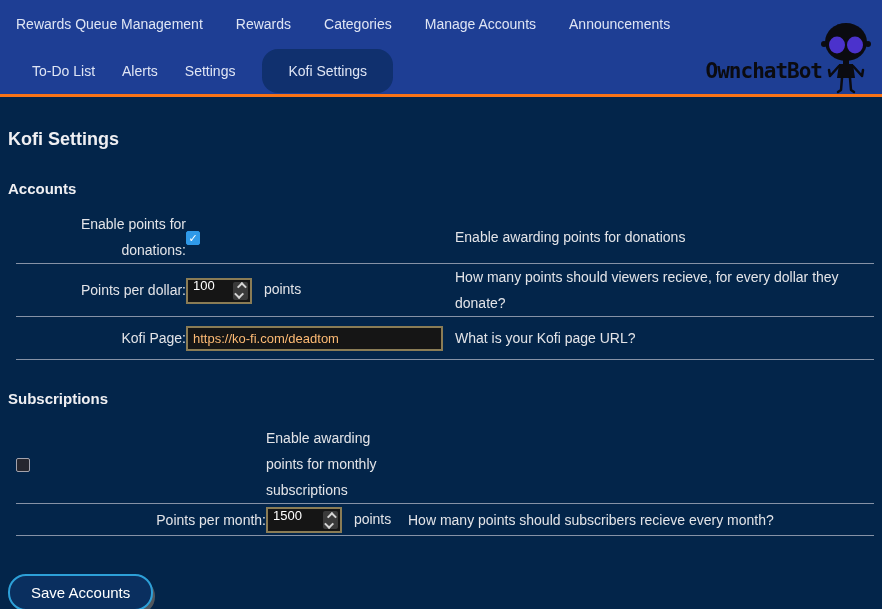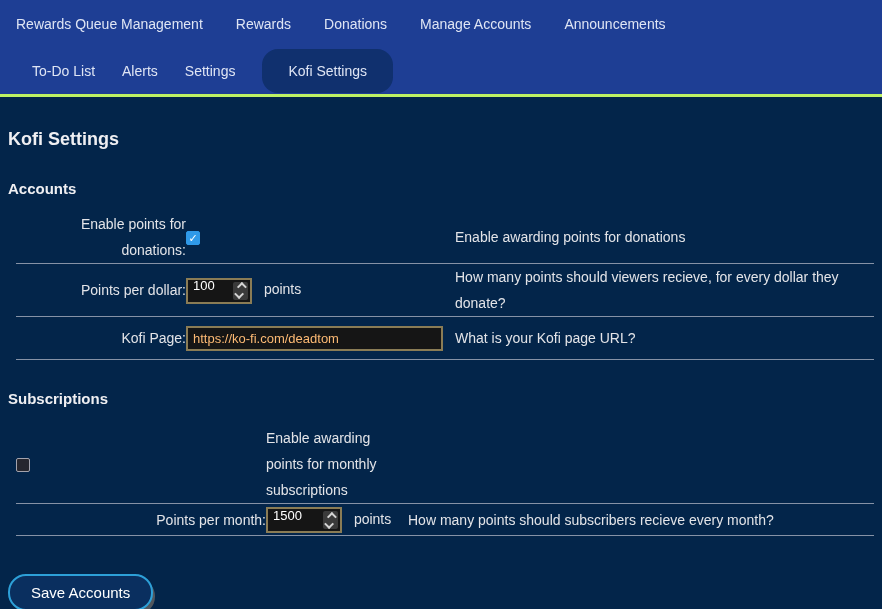--- a/index.html
+++ b/index.html
@@ -5,21 +5,21 @@
   html,body{margin:0;padding:0;}
   body{
     width:882px;height:609px;overflow:hidden;
     background:#03254a;
     font-family:"Liberation Sans","DejaVu Sans",sans-serif;
     color:#e3e4e8;
   }
   
   .nav{
     background:#1e3e94;
-    border-bottom:3px solid #bef264;
+    border-bottom:3px solid #f97316;
     position:relative;
     height:94px;
   }
   .nav-row{display:flex;align-items:center;}
   .nav-row1{height:48px;padding-left:16px;gap:33px;}
   .nav-row2{height:46px;padding-left:32px;gap:27px;}
   .nav-link{
     color:#dfe5f4;font-size:14px;cursor:pointer;white-space:nowrap;
   }
   .nav-link.active{
@@ -111,29 +111,56 @@
     cursor:pointer;
   }
 </style>
 </head>
 <body>
 
 <div class="nav">
   <div class="nav-row nav-row1">
     <span class="nav-link">Rewards Queue Management</span>
     <span class="nav-link">Rewards</span>
-    <span class="nav-link">Donations</span>
+    <span class="nav-link">Categories</span>
     <span class="nav-link">Manage Accounts</span>
     <span class="nav-link">Announcements</span>
   </div>
   <div class="nav-row nav-row2">
     <span class="nav-link">To-Do List</span>
     <span class="nav-link">Alerts</span>
     <span class="nav-link">Settings</span>
     <span class="nav-link active">Kofi Settings</span>
+  </div>
+  <div class="logo">
+    <span class="logo-text">OwnchatBot</span>
+    <span class="logo-robot">
+      <svg width="56" height="76" viewBox="0 0 56 76">
+
+        <path d="M20 6 L26 12 L14 14 Z" fill="#0b0b10"></path>
+
+        <ellipse cx="28" cy="24" rx="21" ry="19" fill="#0b0b10"></ellipse>
+
+        <circle cx="6" cy="26" r="3" fill="#0b0b10"></circle>
+        <circle cx="50" cy="26" r="3" fill="#0b0b10"></circle>
+
+        <ellipse cx="19" cy="27" rx="8" ry="8.5" fill="#4b32cc"></ellipse>
+        <ellipse cx="37" cy="27" rx="8" ry="8.5" fill="#4b32cc"></ellipse>
+
+        <rect x="25" y="42" width="6" height="4" fill="#0b0b10"></rect>
+
+        <path d="M21 46 L35 46 L37 60 L19 60 Z" fill="#0b0b10"></path>
+
+        <path d="M21 48 L12 58 M12 58 L11 52" stroke="#0b0b10" stroke-width="2.5" fill="none" stroke-linecap="round"></path>
+        <path d="M35 48 L44 58 M44 58 L45 52" stroke="#0b0b10" stroke-width="2.5" fill="none" stroke-linecap="round"></path>
+
+        <path d="M24 60 L23 72 M23 72 L20 74" stroke="#0b0b10" stroke-width="2.5" fill="none" stroke-linecap="round"></path>
+        <path d="M32 60 L33 72 M33 72 L36 74" stroke="#0b0b10" stroke-width="2.5" fill="none" stroke-linecap="round"></path>
+      </svg>
+    </span>
   </div>
 </div>
 
 <div class="content">
   <h1 class="page-title">Kofi Settings</h1>
 
   <h2 class="section-title">Accounts</h2>
   <div class="settings-table t1">
     <div class="row row1">
       <div class="cell-label">Enable points for donations:</div>

